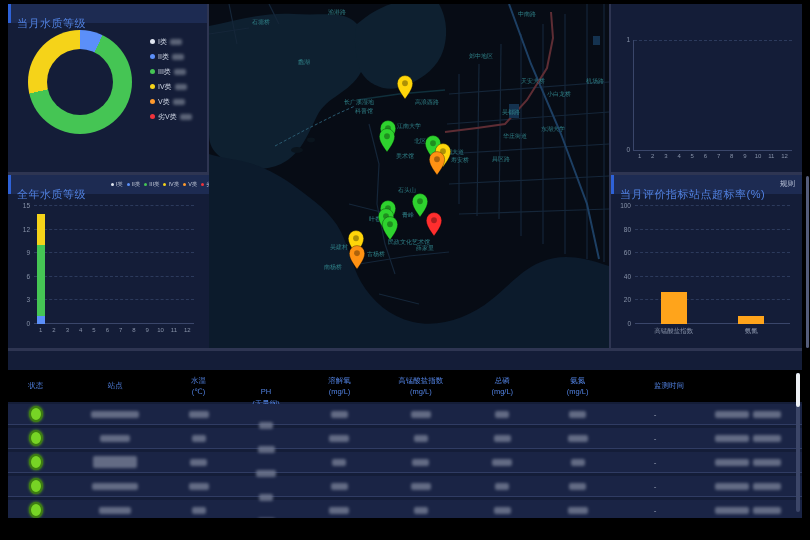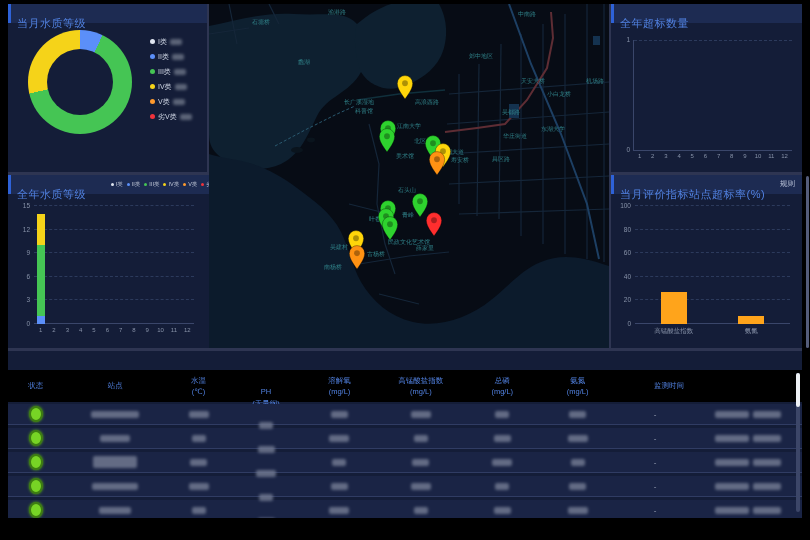--- a/index.html
+++ b/index.html
@@ -292,24 +292,20 @@
             </g>
             <g transform="translate(148,265) scale(0.9)">
               <path d="M0,0C-5.5,-7.5 -8.5,-12.5 -8.5,-17.5A8.5,8.5 0 1 1 8.5,-17.5C8.5,-12.5 5.5,-7.5 0,0Z" fill="#ff9213" stroke="rgba(0,0,0,0.45)" stroke-width="0.8"></path>
               <circle cx="0" cy="-17.5" r="3.2" fill="rgba(0,0,0,0.32)"></circle>
             </g>
           </g>
     </svg>
   </div>
 
   <div class="panel" id="p-exceed">
-    <div class="phead">
-      <div class="accent"></div>
-      <span class="ptitle">全年超标数量</span>
-    </div>
     <div class="plot" id="exceed-plot" style="left:22px;top:36px;width:158px;height:110px;border-left:1px solid #3a466a;border-bottom:1px solid #3a466a;">
           <div class="ytick" style="left: -22px; position: absolute; top: calc(100% - 4px);">0</div>
           <div class="grid" style="top: 0px;"></div>
           <div class="ytick" style="left: -22px; position: absolute; top: -4px;">1</div>
         </div>
     <div class="xlabels" id="exceed-xlabels" style="left:22px;top:149px;width:158px;">
           <span>1</span>
           <span>2</span>
           <span>3</span>
           <span>4</span>

